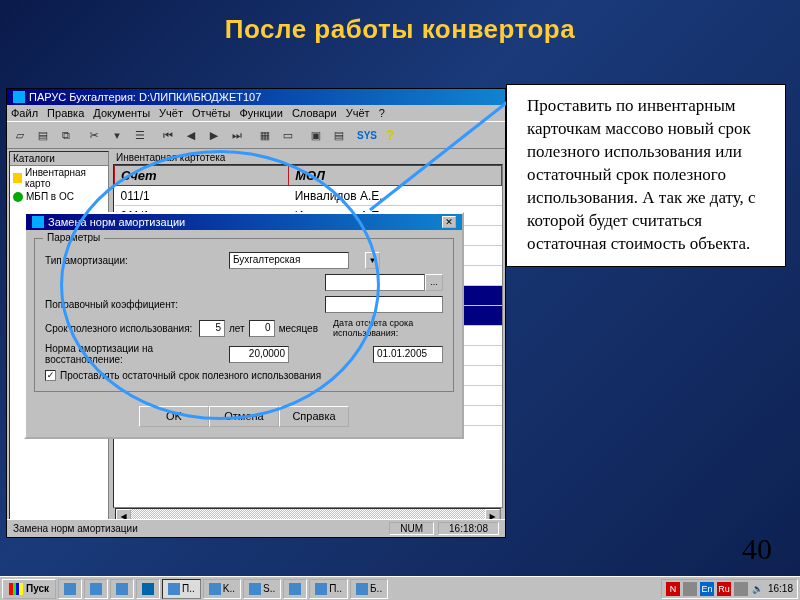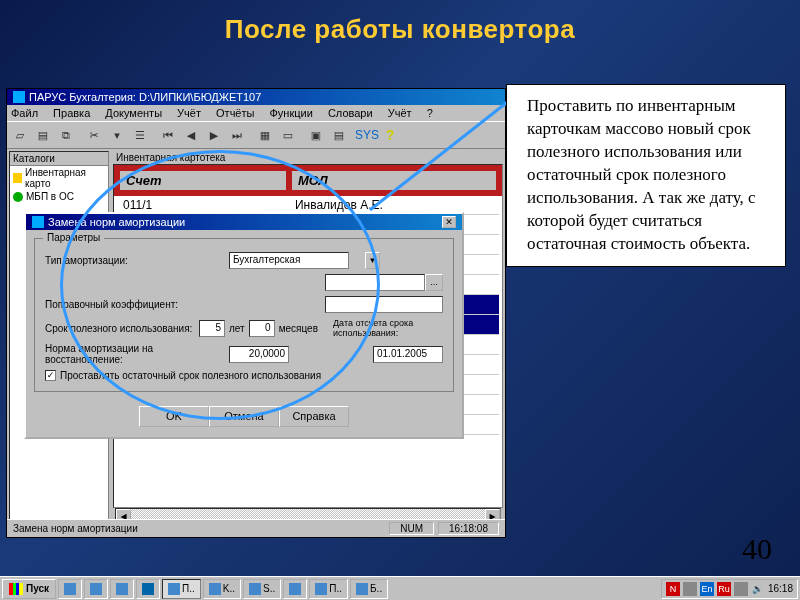--- a/index.html
+++ b/index.html
@@ -15,21 +15,21 @@
 .app-window {
   position: absolute; left: 6px; top: 88px; width: 500px; height: 450px;
   background: #c0c0c0; border: 1px solid #000;
 }
 .titlebar {
   background: linear-gradient(90deg, #000080, #1084d0);
   color: #fff; font-size: 11px; padding: 2px 6px; display: flex; align-items: center;
 }
 .titlebar .logo { width: 12px; height: 12px; background: #0af; margin-right: 4px; }
 .menubar { background: #c0c0c0; font-size: 11px; padding: 2px 4px; }
-.menubar span { margin-right: 12px; cursor: default; }
+.menubar span { margin-right: 6px; cursor: default; }
 .toolbar {
   background: #c0c0c0; border-top: 1px solid #fff; border-bottom: 1px solid #808080;
   padding: 2px; display: flex; gap: 1px; align-items: center;
 }
 .tbtn {
   width: 22px; height: 22px; background: #c0c0c0;
   border: 1px solid #c0c0c0; display: flex; align-items: center; justify-content: center;
   font-size: 11px; color: #333;
 }
 .tsep { width: 4px; }
@@ -41,21 +41,21 @@
 .catalog-title { background: #c0c0c0; padding: 1px 3px; font-size: 10px; border-bottom: 1px solid #808080;}
 .catalog-item { padding: 1px 3px; display: flex; align-items: center; gap: 3px; }
 .catalog-icon { width: 10px; height: 10px; display:inline-block; }
 .ci-yellow { background: #ffcc00; }
 .ci-green { background: #0a0; border-radius: 50%; }
 .main-panel { flex: 1; margin: 2px; display: flex; flex-direction: column; }
 .main-title { background: #c0c0c0; padding: 1px 3px; font-size: 10px; }
 .grid { flex: 1; background: #fff; border: 1px inset #808080; font-size: 12px; position: relative; }
 table.data { width: 100%; border-collapse: collapse; }
 table.data th {
-  background: #c0c0c0; border: 6px solid #b91c1c; text-align: left; padding: 2px 6px;
+  background: #c0c0c0; border: 1px solid #b91c1c; text-align: left; padding: 2px 6px;
   font-style: italic; font-weight: bold; font-size: 13px; margin-left: 24px;
 }
 table.data td { border-bottom: 1px solid #ccc; padding: 2px 6px; font-size: 12px; height: 20px;}
 tr.sel td { background: #000080; color: #fff; }
 .statusbar {
   position: absolute; bottom: 0; left: 0; right: 0; height: 18px; background: #c0c0c0;
   border-top: 1px solid #fff; font-size: 10px; display: flex; align-items: center;
   padding: 0 6px; justify-content: space-between;
 }
 .statusbar .cell { border: 1px inset #fff; padding: 0 10px; font-size: 10px; }
@@ -159,21 +159,21 @@
     <div class="tbtn">◀</div>
     <div class="tbtn">▶</div>
     <div class="tbtn">⏭</div>
     <div class="tsep"></div>
     <div class="tbtn">▦</div>
     <div class="tbtn">▭</div>
     <div class="tsep"></div>
     <div class="tbtn">▣</div>
     <div class="tbtn">▤</div>
     <div class="tsep"></div>
-    <div class="tbtn" style="color:#06c;font-size:12px;font-weight:normal">SYS</div>
+    <div class="tbtn" style="color:#06c;font-size:10px;font-weight:bold">SYS</div>
     <div class="tbtn" style="color:#cc0;font-weight:bold;font-size:14px">?</div>
   </div>
   <div class="workspace">
     <div class="catalog-panel">
       <div class="catalog-title">Каталоги</div>
       <div class="catalog-item">
         <span class="catalog-icon ci-yellow"></span>
         <span>Инвентарная карто</span>
       </div>
       <div class="catalog-item">

